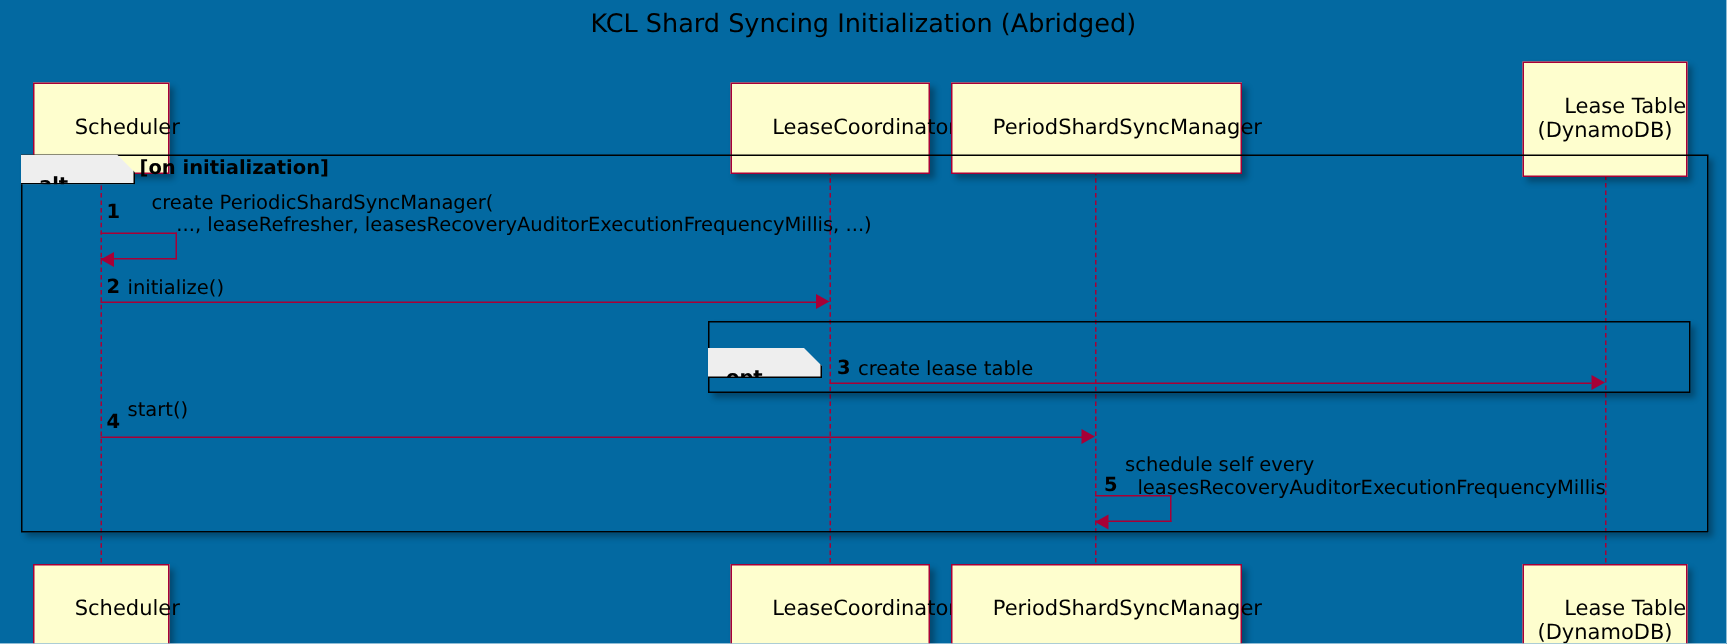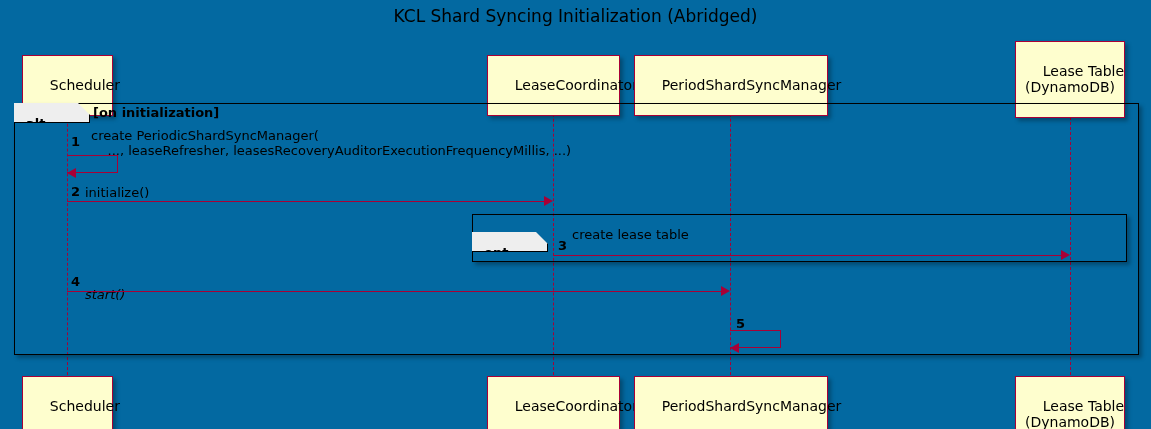--- a/index.html
+++ b/index.html
@@ -151,44 +151,46 @@
   <div class="participant" style="left:1015px; top:41px; width:110px;">
     <span>Lease Table
 (DynamoDB)</span>
   </div>
 
   <div class="fragment" style="left:14px; top:103px; width:1125px; height:252px;"></div>
   <div class="frag-tab" style="left:14px; top:103px; width:76px;">alt</div>
   <div class="frag-label" style="left:93px; top:105px;">[on initialization]</div>
 
   <div class="msg-num" style="left:71px; top:134px;">1</div>
-  <div class="msg-text" style="left:91px; top:128px;">create PeriodicShardSyncManager(
+  <div class="msg-text" style="left:101px; top:128px;">create PeriodicShardSyncManager(
     ..., leaseRefresher, leasesRecoveryAuditorExecutionFrequencyMillis, ...)</div>
   <div class="self-loop" style="left:67px; top:155px; width:51px; height:18px;"></div>
   <div class="arrow-head-left" style="left:67px; top:168px;"></div>
 
   <div class="msg-num" style="left:71px; top:184px;">2</div>
   <div class="msg-text" style="left:85px; top:185px;">initialize()</div>
   <div class="arrow-line" style="left:67px; top:201px; width:478px;"></div>
   <div class="arrow-head-right" style="left:544px; top:196px;"></div>
 
   <div class="fragment" style="left:472px; top:214px; width:655px; height:48px;"></div>
   <div class="frag-tab" style="left:472px; top:232px; width:76px;">opt</div>
 
   <div class="msg-num" style="left:558px; top:238px;">3</div>
-  <div class="msg-text" style="left:572px; top:227px;text-align:center;">create lease table</div>
+  <div class="msg-text" style="left:572px; top:239px;text-align:center;">create lease table</div>
   <div class="arrow-line" style="left:553px; top:255px; width:508px;"></div>
   <div class="arrow-head-right" style="left:1061px; top:250px;"></div>
 
   <div class="msg-num" style="left:71px; top:274px;">4</div>
-  <div class="msg-text" style="left:85px; top:287px;font-style:italic;">start()</div>
+  <div class="msg-text" style="left:85px; top:266px;">start()</div>
   <div class="arrow-line" style="left:67px; top:291px; width:655px;"></div>
   <div class="arrow-head-right" style="left:721px; top:286px;"></div>
 
   <div class="msg-num" style="left:736px; top:316px;">5</div>
+  <div class="msg-text" style="left:750px; top:303px;">schedule self every
+  leasesRecoveryAuditorExecutionFrequencyMillis</div>
   <div class="self-loop" style="left:730px; top:330px; width:51px; height:18px;"></div>
   <div class="arrow-head-left" style="left:730px; top:343px;"></div>
 
   <div class="participant" style="left:22px; top:376px; width:91px;">
     <span>Scheduler</span>
   </div>
   <div class="participant" style="left:487px; top:376px; width:133px;">
     <span>LeaseCoordinator</span>
   </div>
   <div class="participant" style="left:634px; top:376px; width:194px;">

